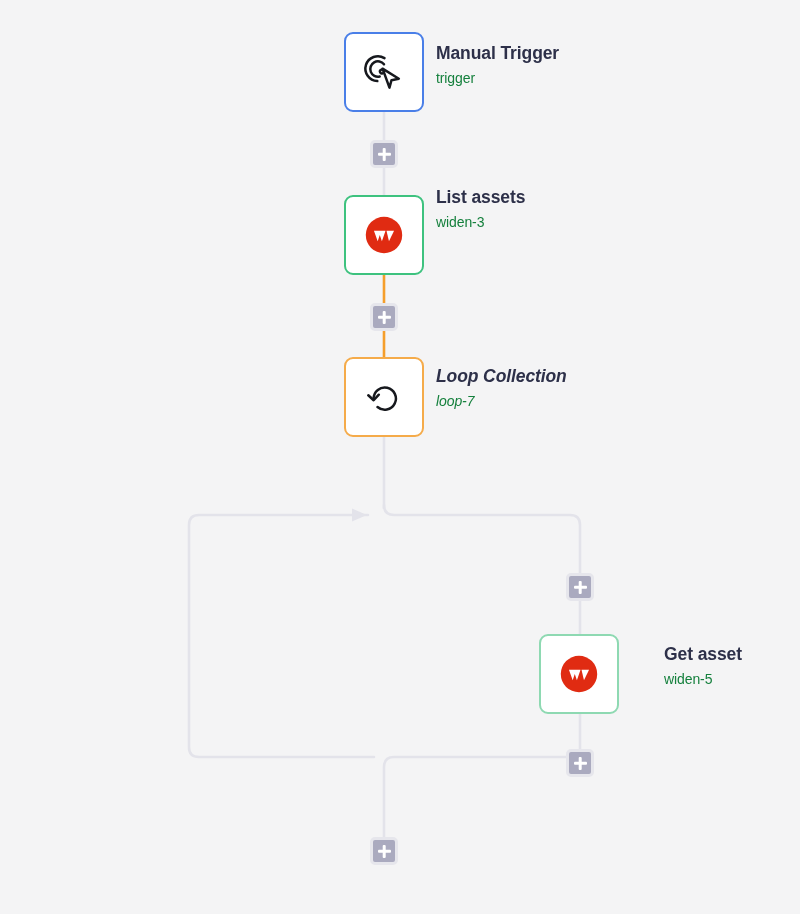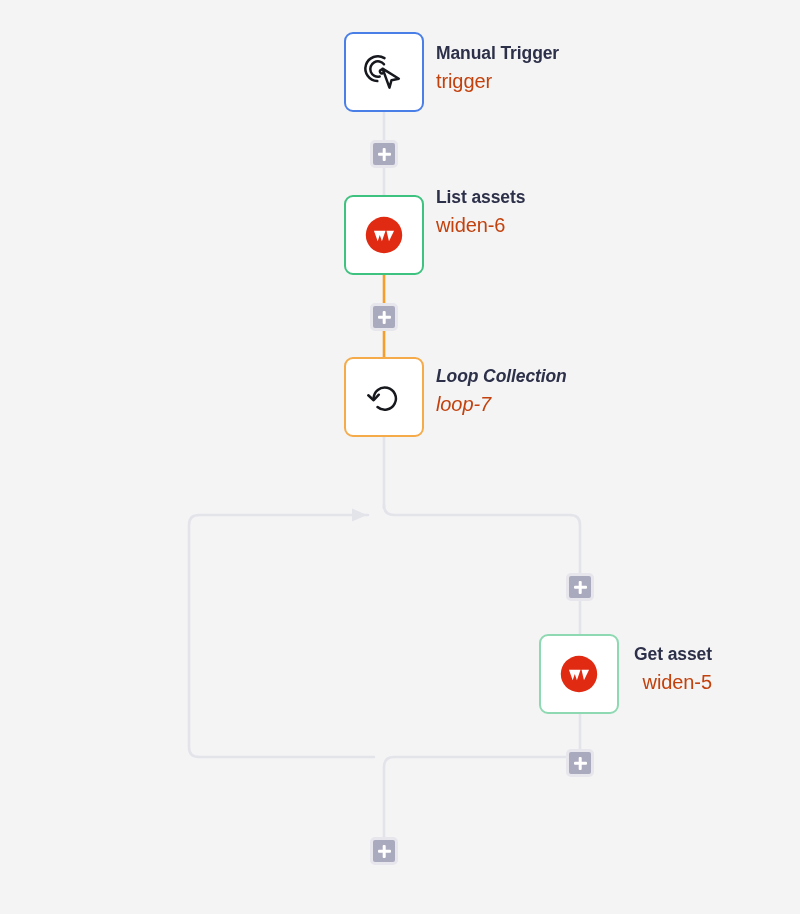--- a/index.html
+++ b/index.html
@@ -63,22 +63,22 @@
     line-height: 1.15;
     white-space: nowrap;
   }
   .node-title {
     font-size: 17.5px;
     font-weight: bold;
     color: #2d3049;
     letter-spacing: -0.1px;
   }
   .node-sub {
-    font-size: 20px;
-    color: #c2410c;
+    font-size: 14px;
+    color: #15803d;
     margin-top: 7px;
     letter-spacing: -0.1px;
   }
 
   
   .plus-btn {
     position: absolute;
     width: 22px;
     height: 22px;
     border-radius: 5px;
@@ -154,21 +154,21 @@
     <span class="node-icon">
       <svg viewBox="0 0 48 48" width="46" height="46">
         <circle cx="24" cy="24" r="19" fill="#e02b12"></circle>
         <path d="M13.5 19.5 L17.4 30.5 L19.6 24.0 L21.8 30.5 L25.6 19.5 Z" fill="#ffffff"></path>
         <path d="M26.6 19.5 L34.5 19.5 L29.2 30.5 Z" fill="#ffffff"></path>
       </svg>
     </span>
   </div>
   <div class="node-label" style="left:436px; top:187px;">
     <div class="node-title">List assets</div>
-    <div class="node-sub">widen-6</div>
+    <div class="node-sub">widen-3</div>
   </div>
 
   <div class="node loop-orange" style="left:344px; top:357px;">
     <span class="node-icon">
       <svg viewBox="0 0 48 48" width="46" height="46" fill="none" stroke="#16181d" stroke-width="2.6" stroke-linecap="round" stroke-linejoin="round">
         <path d="M13.2 25.8 A11.6 11.6 0 1 1 17.2 34.4"></path>
         <path d="M7.6 22.2 L13.2 27.4 L18.6 21.6"></path>
       </svg>
     </span>
   </div>
@@ -179,21 +179,21 @@
 
   <div class="node soft-green" style="left:539px; top:634px;">
     <span class="node-icon">
       <svg viewBox="0 0 48 48" width="46" height="46">
         <circle cx="24" cy="24" r="19" fill="#e02b12"></circle>
         <path d="M13.5 19.5 L17.4 30.5 L19.6 24.0 L21.8 30.5 L25.6 19.5 Z" fill="#ffffff"></path>
         <path d="M26.6 19.5 L34.5 19.5 L29.2 30.5 Z" fill="#ffffff"></path>
       </svg>
     </span>
   </div>
-  <div class="node-label" style="left:634px; top:644px;text-align:right;">
+  <div class="node-label" style="left:664px; top:644px;">
     <div class="node-title">Get asset</div>
     <div class="node-sub">widen-5</div>
   </div>
 
   <div class="plus-btn" style="left:370px; top:140px;"></div>
   <div class="plus-btn" style="left:370px; top:303px;"></div>
   <div class="plus-btn" style="left:566px; top:573px;"></div>
   <div class="plus-btn" style="left:566px; top:749px;"></div>
   <div class="plus-btn" style="left:370px; top:837px;"></div>
 

